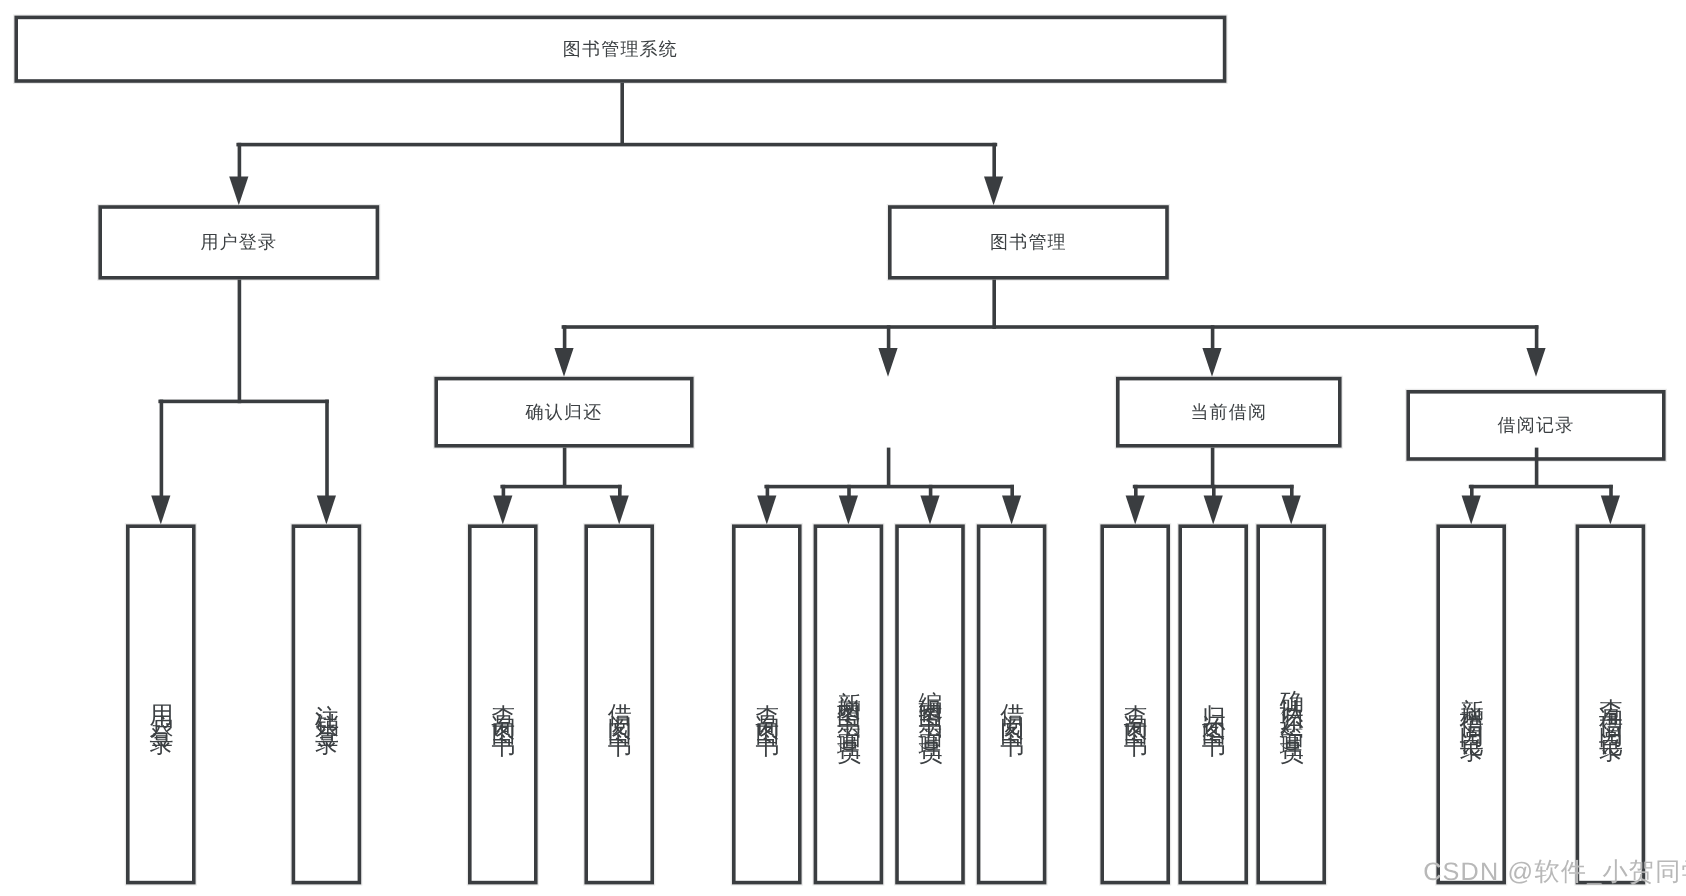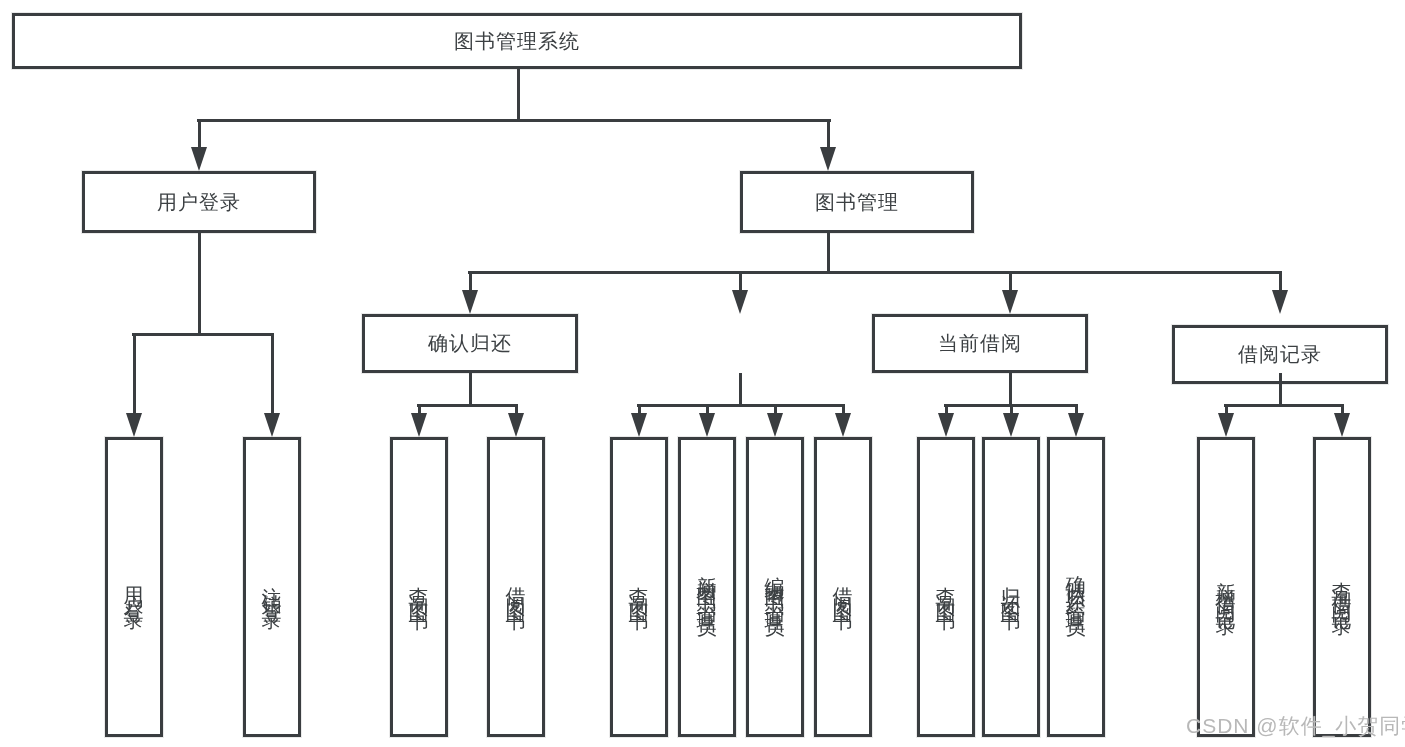--- a/index.html
+++ b/index.html
@@ -19,21 +19,21 @@
   }
   
   .node{
     position:absolute;
     border:3px solid var(--line);
     background:#fff;
     display:flex;align-items:center;justify-content:center;
     box-shadow:0 0 0 1px rgba(170,170,170,0.25);
   }
   .node .lbl{
-    font-size:20px;color:var(--text);letter-spacing:1px;
+    font-size:15px;color:var(--text);letter-spacing:1px;
     white-space:nowrap;
   }
   
   .leaf{
     position:absolute;
     top:437px;width:58px;height:300px;
     border:3px solid var(--line);
     background:#fff;
     display:flex;align-items:center;justify-content:center;
     box-shadow:0 0 0 1px rgba(170,170,170,0.25);
@@ -104,21 +104,21 @@
   <div class="vline" style="left:739px;top:271px;height:21px"></div>
   <div class="arrow" style="left:732px;top:290px"></div>
   <div class="vline" style="left:1009px;top:271px;height:21px"></div>
   <div class="arrow" style="left:1002px;top:290px"></div>
   <div class="vline" style="left:1279px;top:271px;height:21px"></div>
   <div class="arrow" style="left:1272px;top:290px"></div>
 
   <div class="node" style="left:362px;top:314px;width:216px;height:59px">
     <span class="lbl">确认归还</span>
   </div>
-  <div class="node" style="left:872px;top:314px;width:216px;height:59px">
+  <div class="node" style="left:930px;top:314px;width:188px;height:59px">
     <span class="lbl">当前借阅</span>
   </div>
   <div class="node" style="left:1172px;top:325px;width:216px;height:59px">
     <span class="lbl">借阅记录</span>
   </div>
 
   <div class="vline" style="left:469px;top:373px;height:33px"></div>
   <div class="hline" style="left:417px;top:404px;width:101px"></div>
   <div class="vline" style="left:418px;top:404px;height:11px"></div>
   <div class="arrow" style="left:411px;top:413px"></div>

